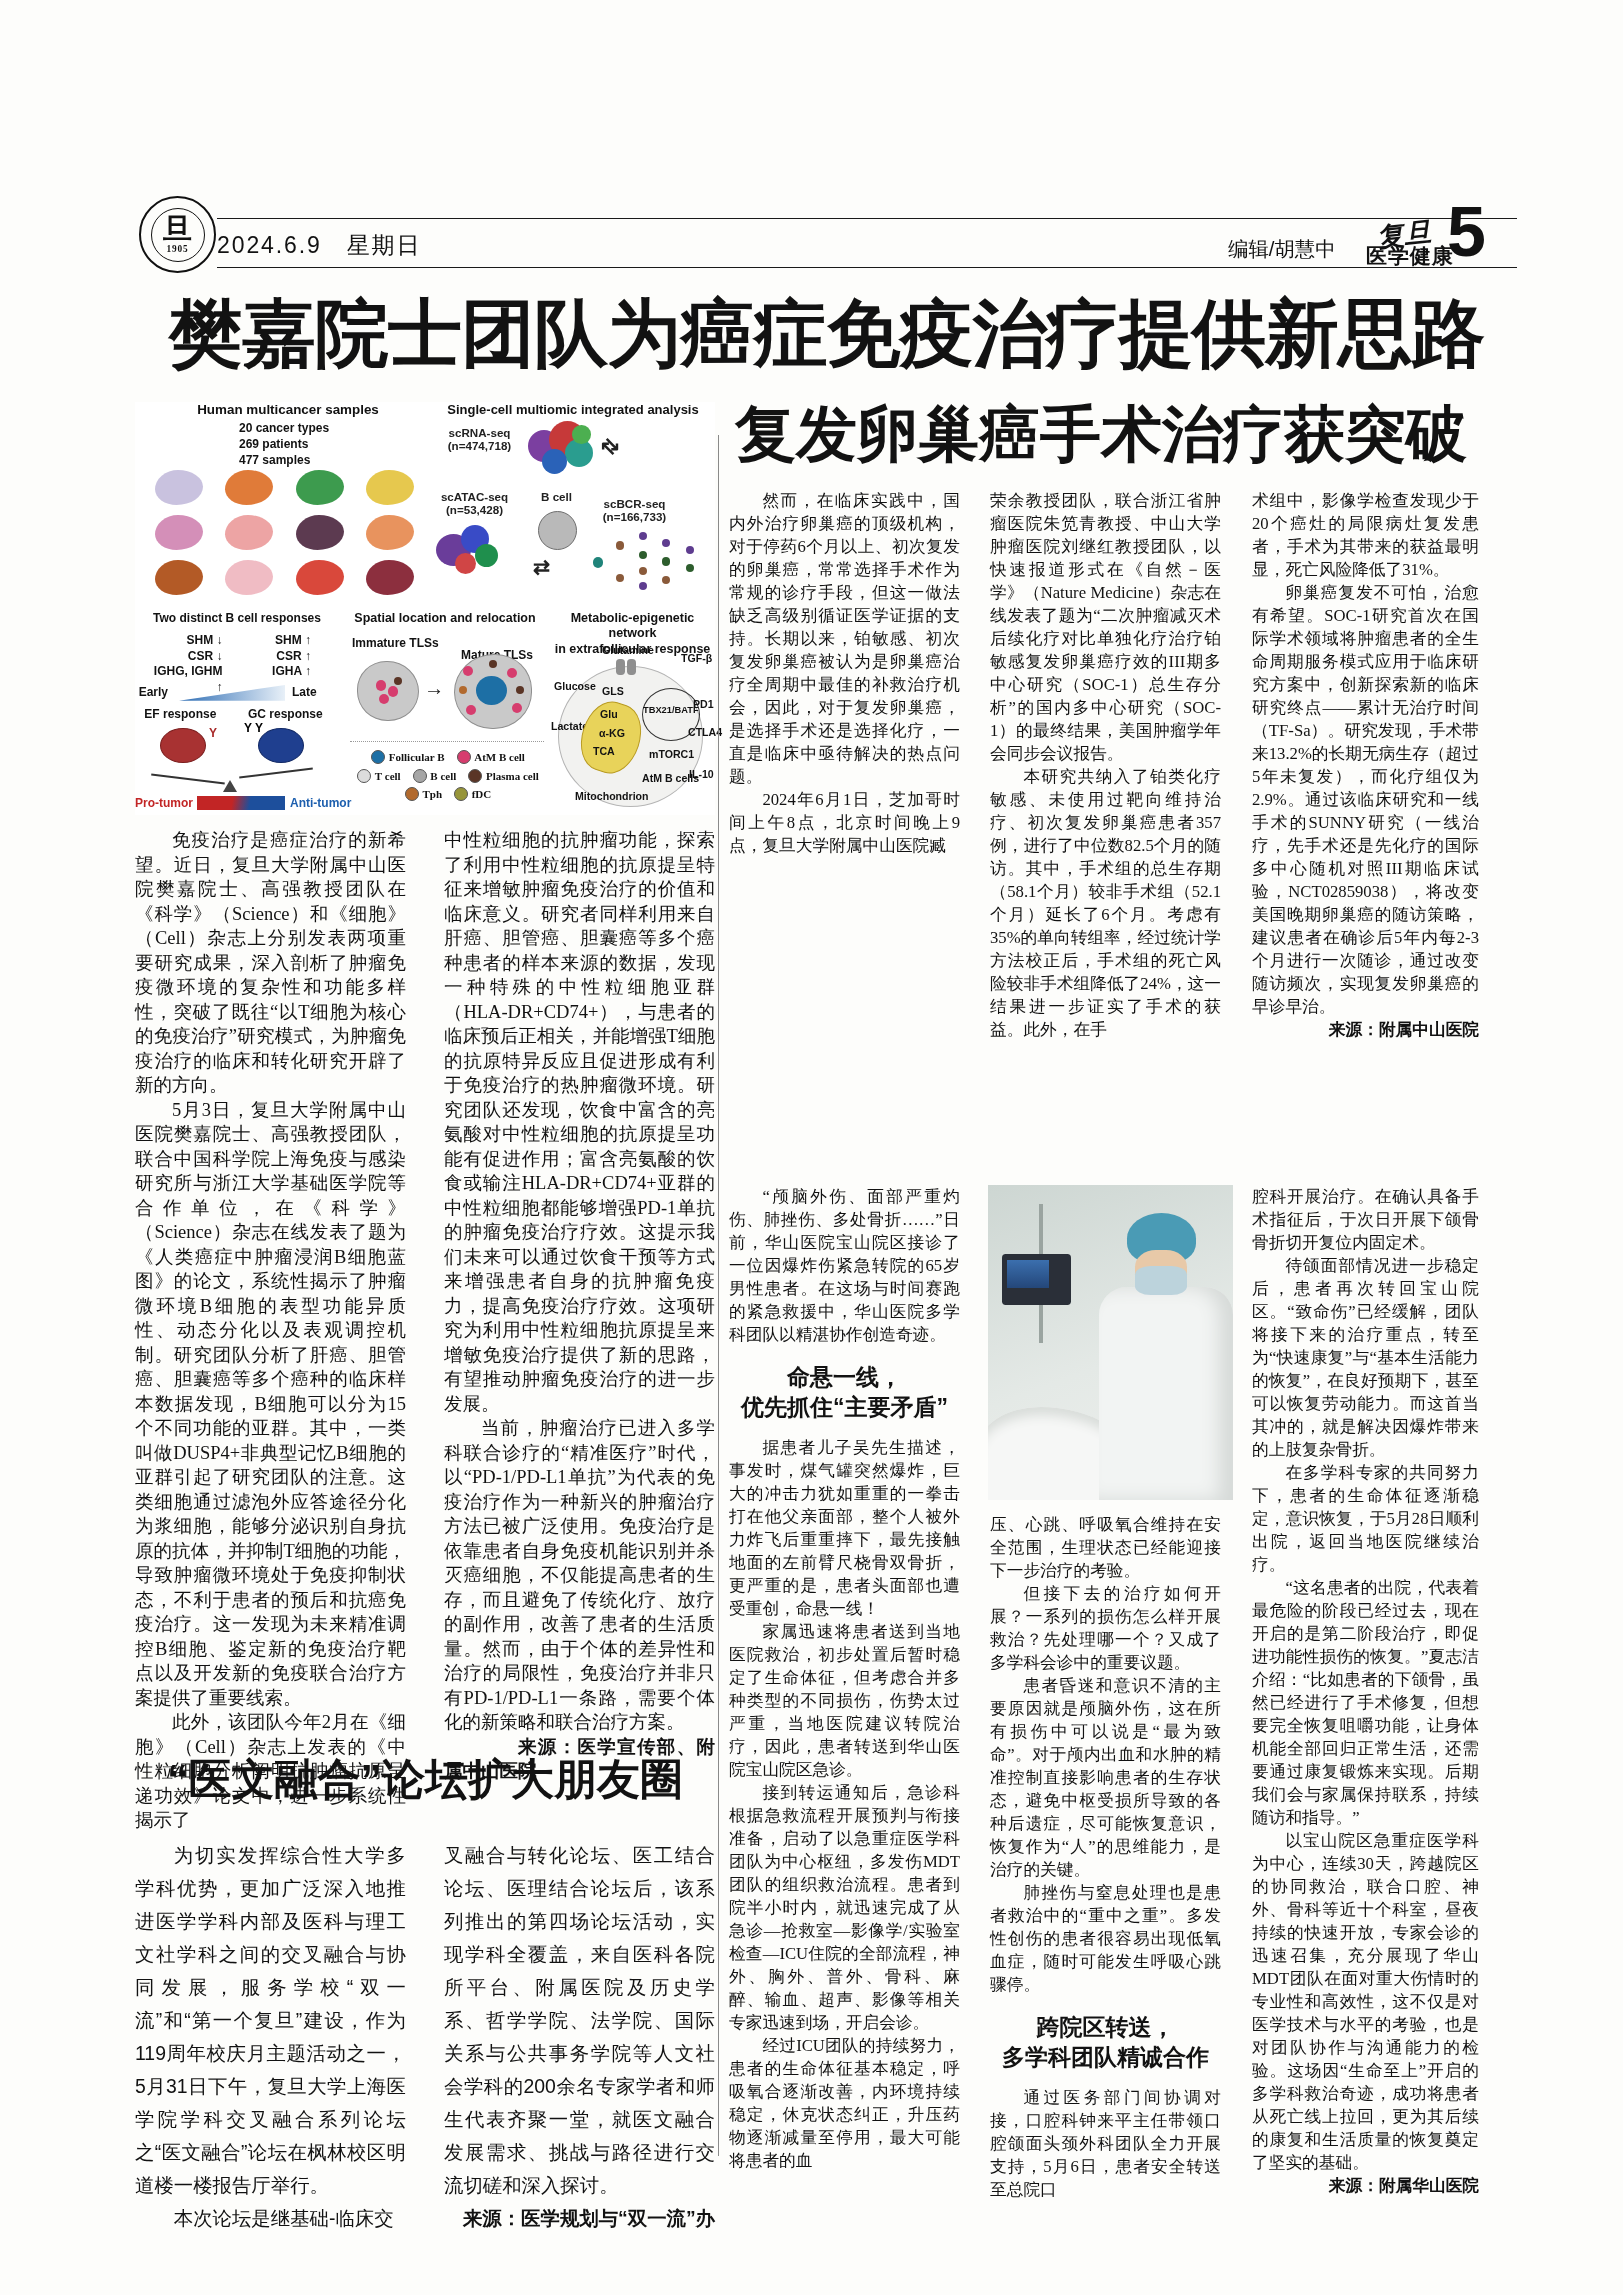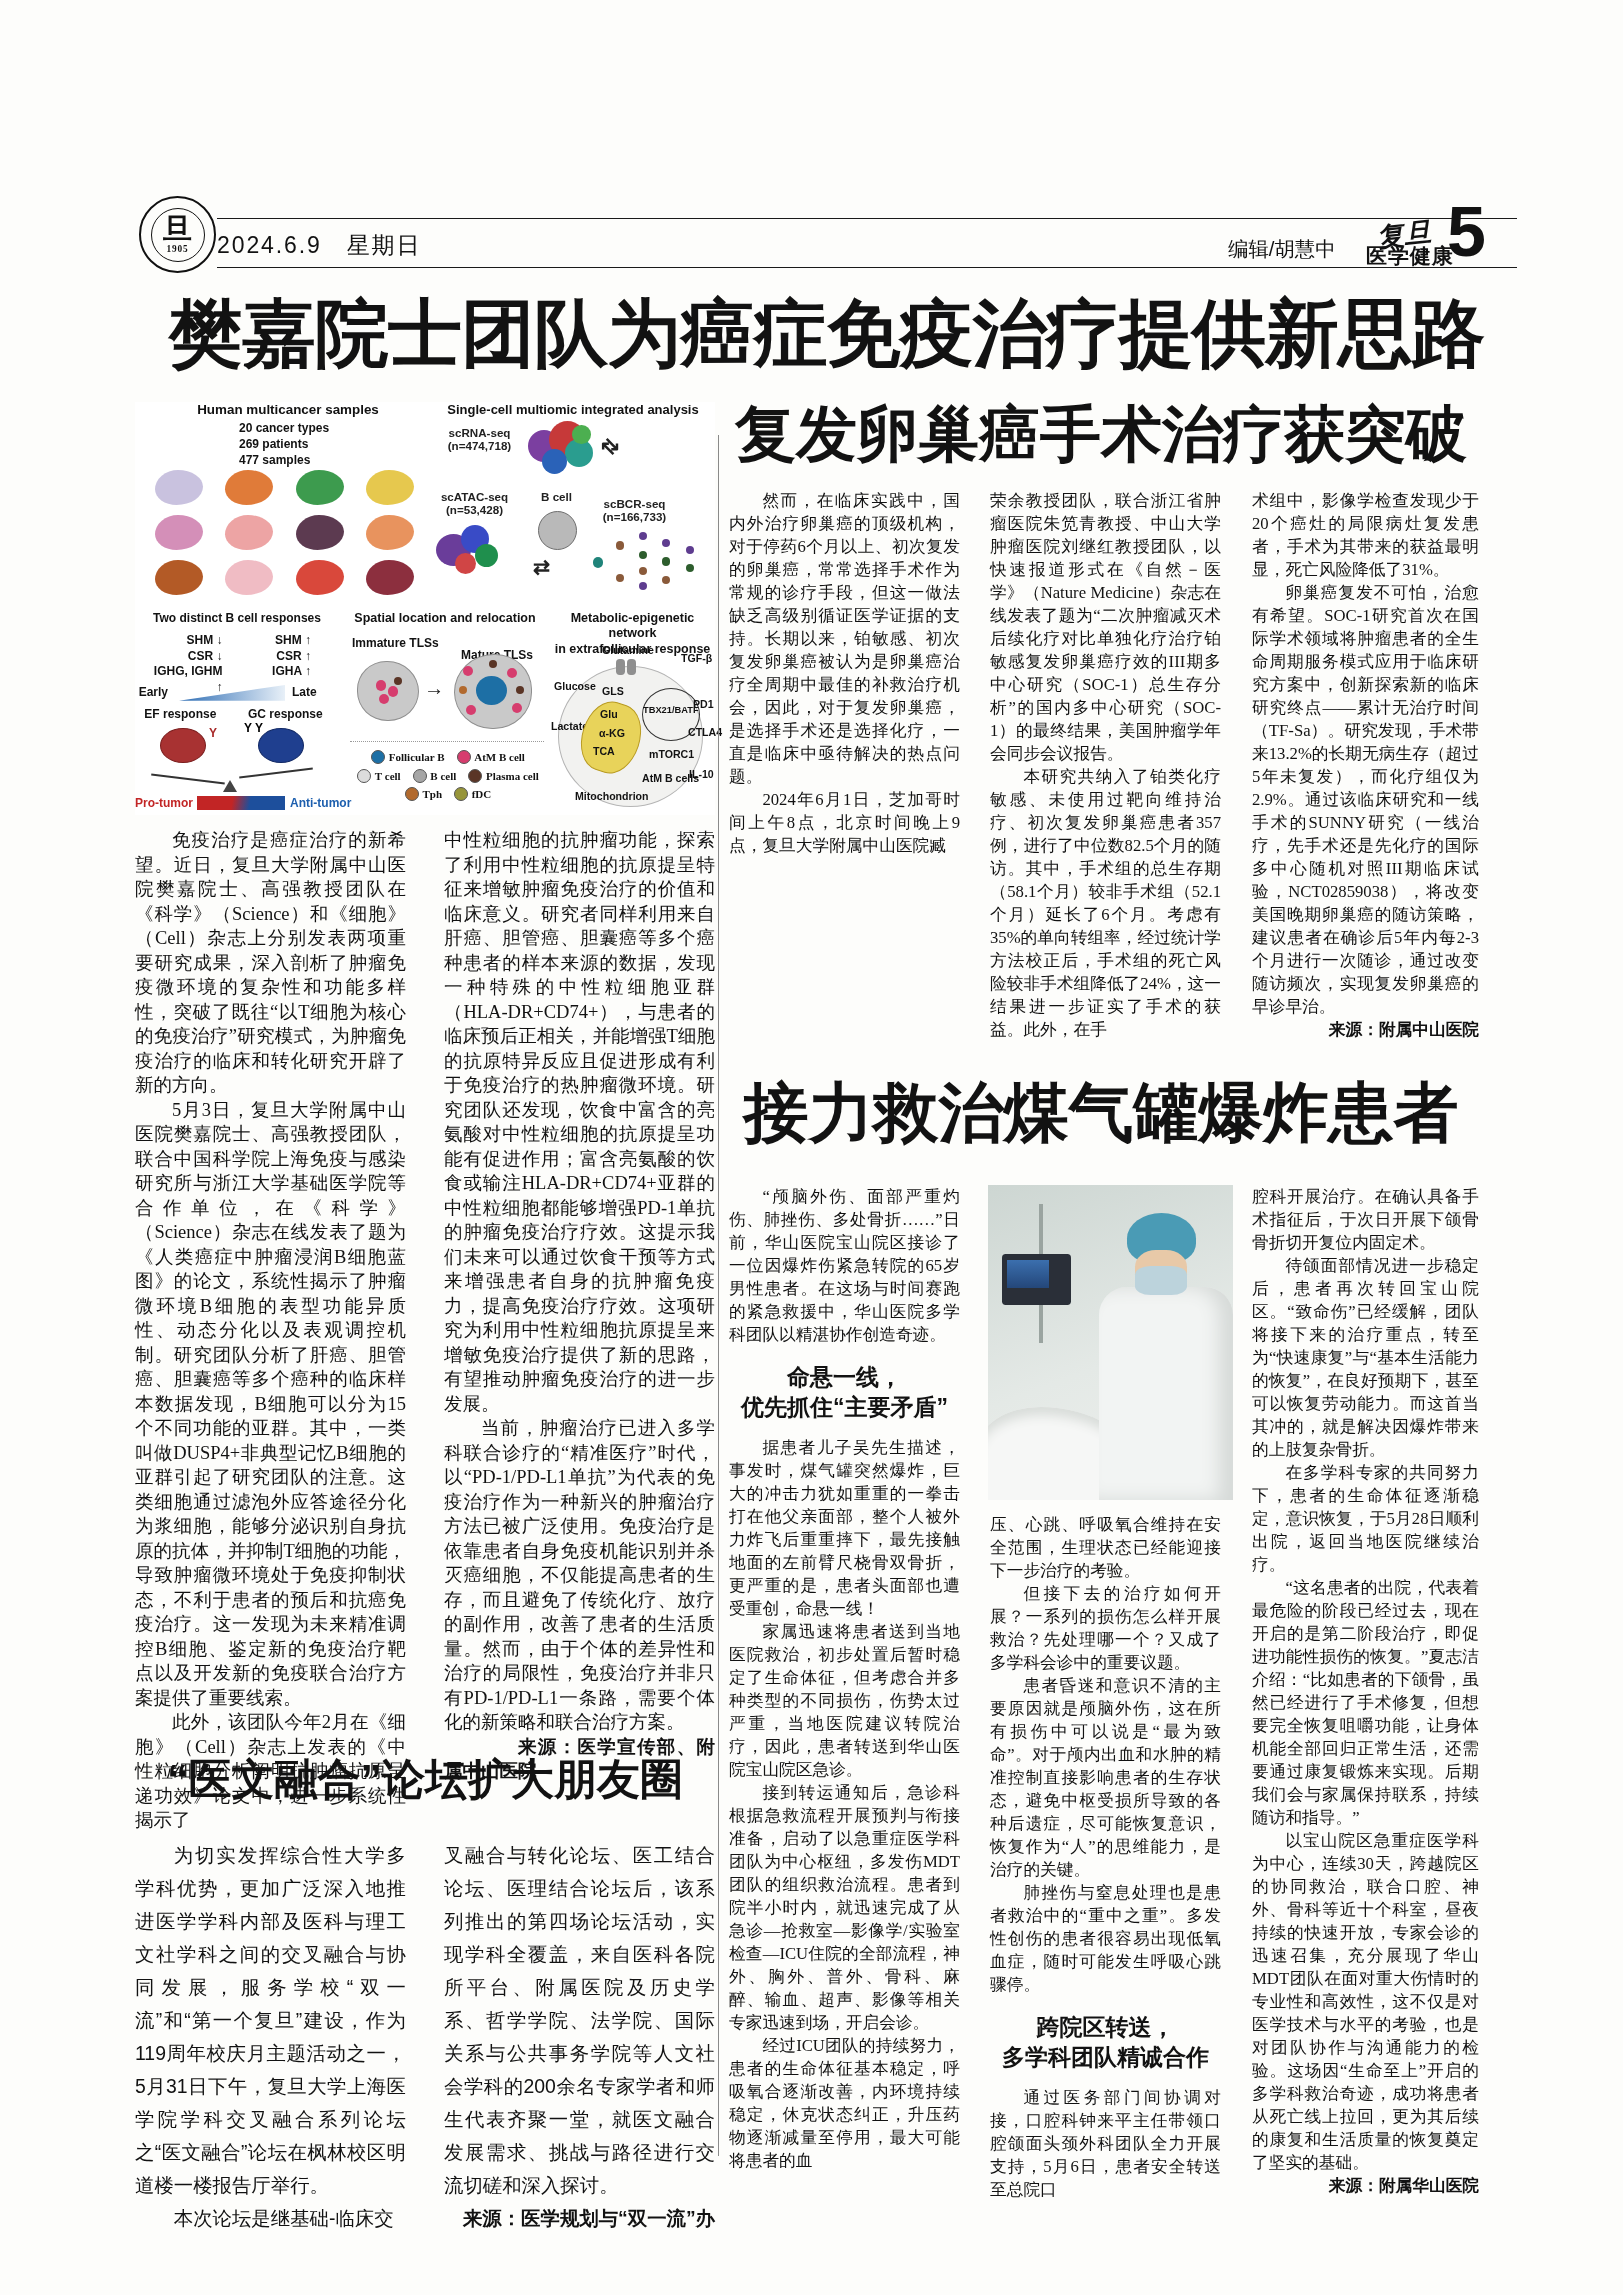--- a/index.html
+++ b/index.html
@@ -302,21 +302,20 @@
       <p>本研究共纳入了铂类化疗敏感、未使用过靶向维持治疗、初次复发卵巢癌患者357例，进行了中位数82.5个月的随访。其中，手术组的总生存期（58.1个月）较非手术组（52.1个月）延长了6个月。考虑有35%的单向转组率，经过统计学方法校正后，手术组的死亡风险较非手术组降低了24%，这一结果进一步证实了手术的获益。此外，在手</p>
     </div>
   <div class="abs col b2" style="left:1252px;top:489px;width:227px;">
     <div class="col">
         <p class="flush">术组中，影像学检查发现少于20个癌灶的局限病灶复发患者，手术为其带来的获益最明显，死亡风险降低了31%。</p>
         <p>卵巢癌复发不可怕，治愈有希望。SOC-1研究首次在国际学术领域将肿瘤患者的全生命周期服务模式应用于临床研究方案中，创新探索新的临床研究终点——累计无治疗时间（TF-Sa）。研究发现，手术带来13.2%的长期无病生存（超过5年未复发），而化疗组仅为2.9%。通过该临床研究和一线手术的SUNNY研究（一线治疗，先手术还是先化疗的国际多中心随机对照III期临床试验，NCT02859038），将改变美国晚期卵巢癌的随访策略，建议患者在确诊后5年内每2-3个月进行一次随诊，通过改变随访频次，实现复发卵巢癌的早诊早治。</p>
       </div>
     <p class="src right">来源：附属中山医院</p>
   </div>
 
-  <div class="abs h3">接力救治煤气罐爆炸患者</div>
 
   <div class="abs col b2" style="left:729px;top:1185px;width:231px;">
     <div class="col">
         <p>“颅脑外伤、面部严重灼伤、肺挫伤、多处骨折……”日前，华山医院宝山院区接诊了一位因爆炸伤紧急转院的65岁男性患者。在这场与时间赛跑的紧急救援中，华山医院多学科团队以精湛协作创造奇迹。</p>
       </div>
     <div class="subhead">
       <span>命悬一线，</span><br>
       <span>优先抓住“主要矛盾”</span>
     </div>
     <div class="col">

